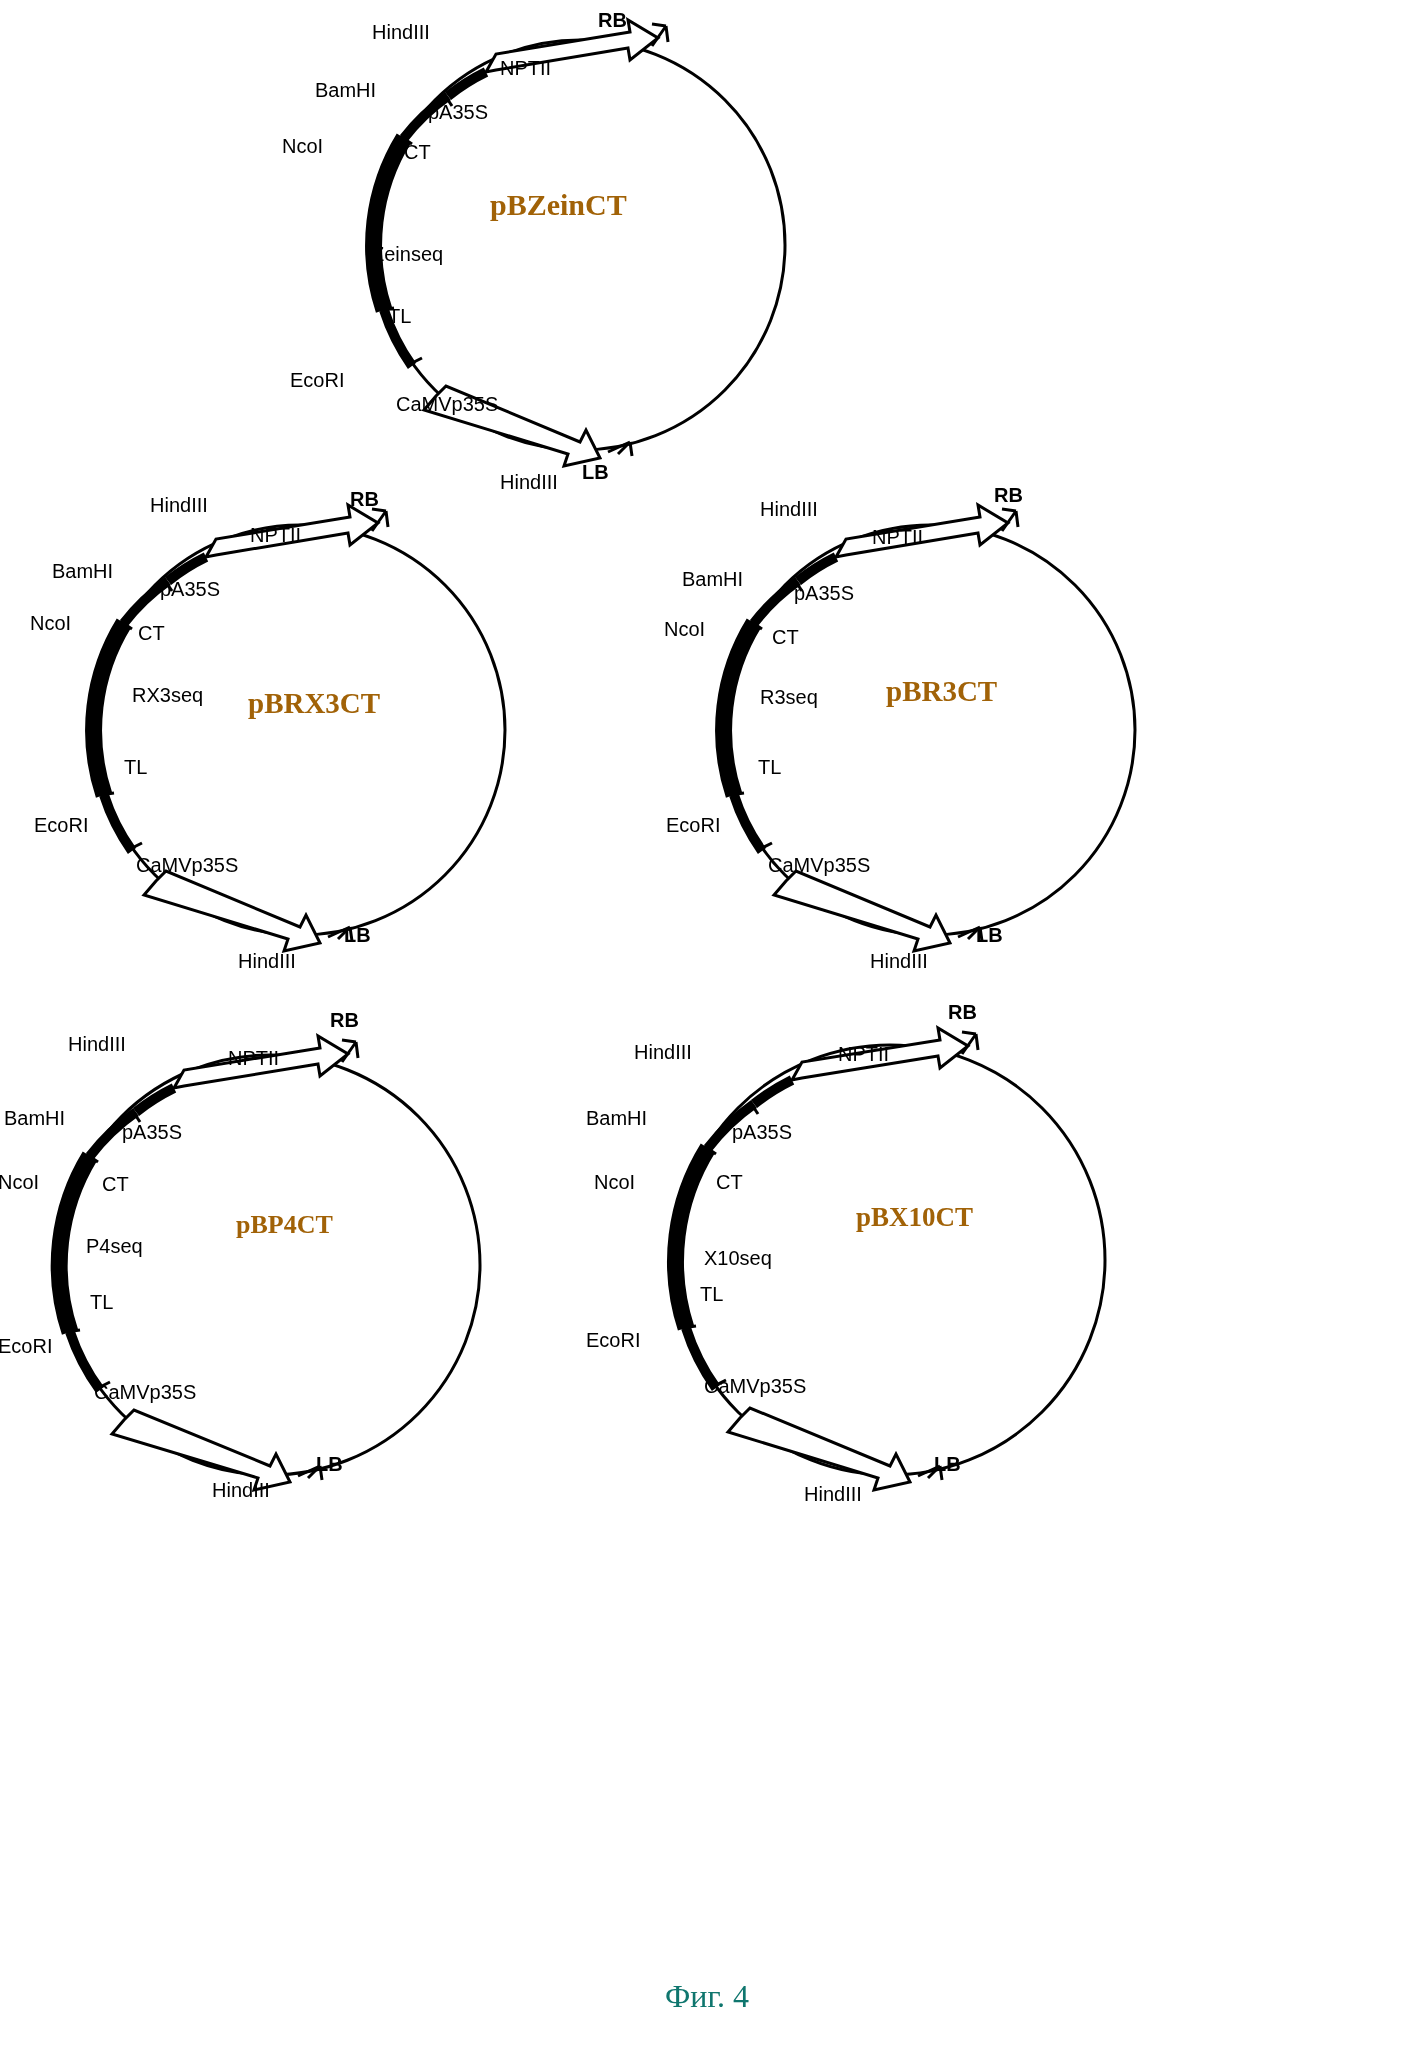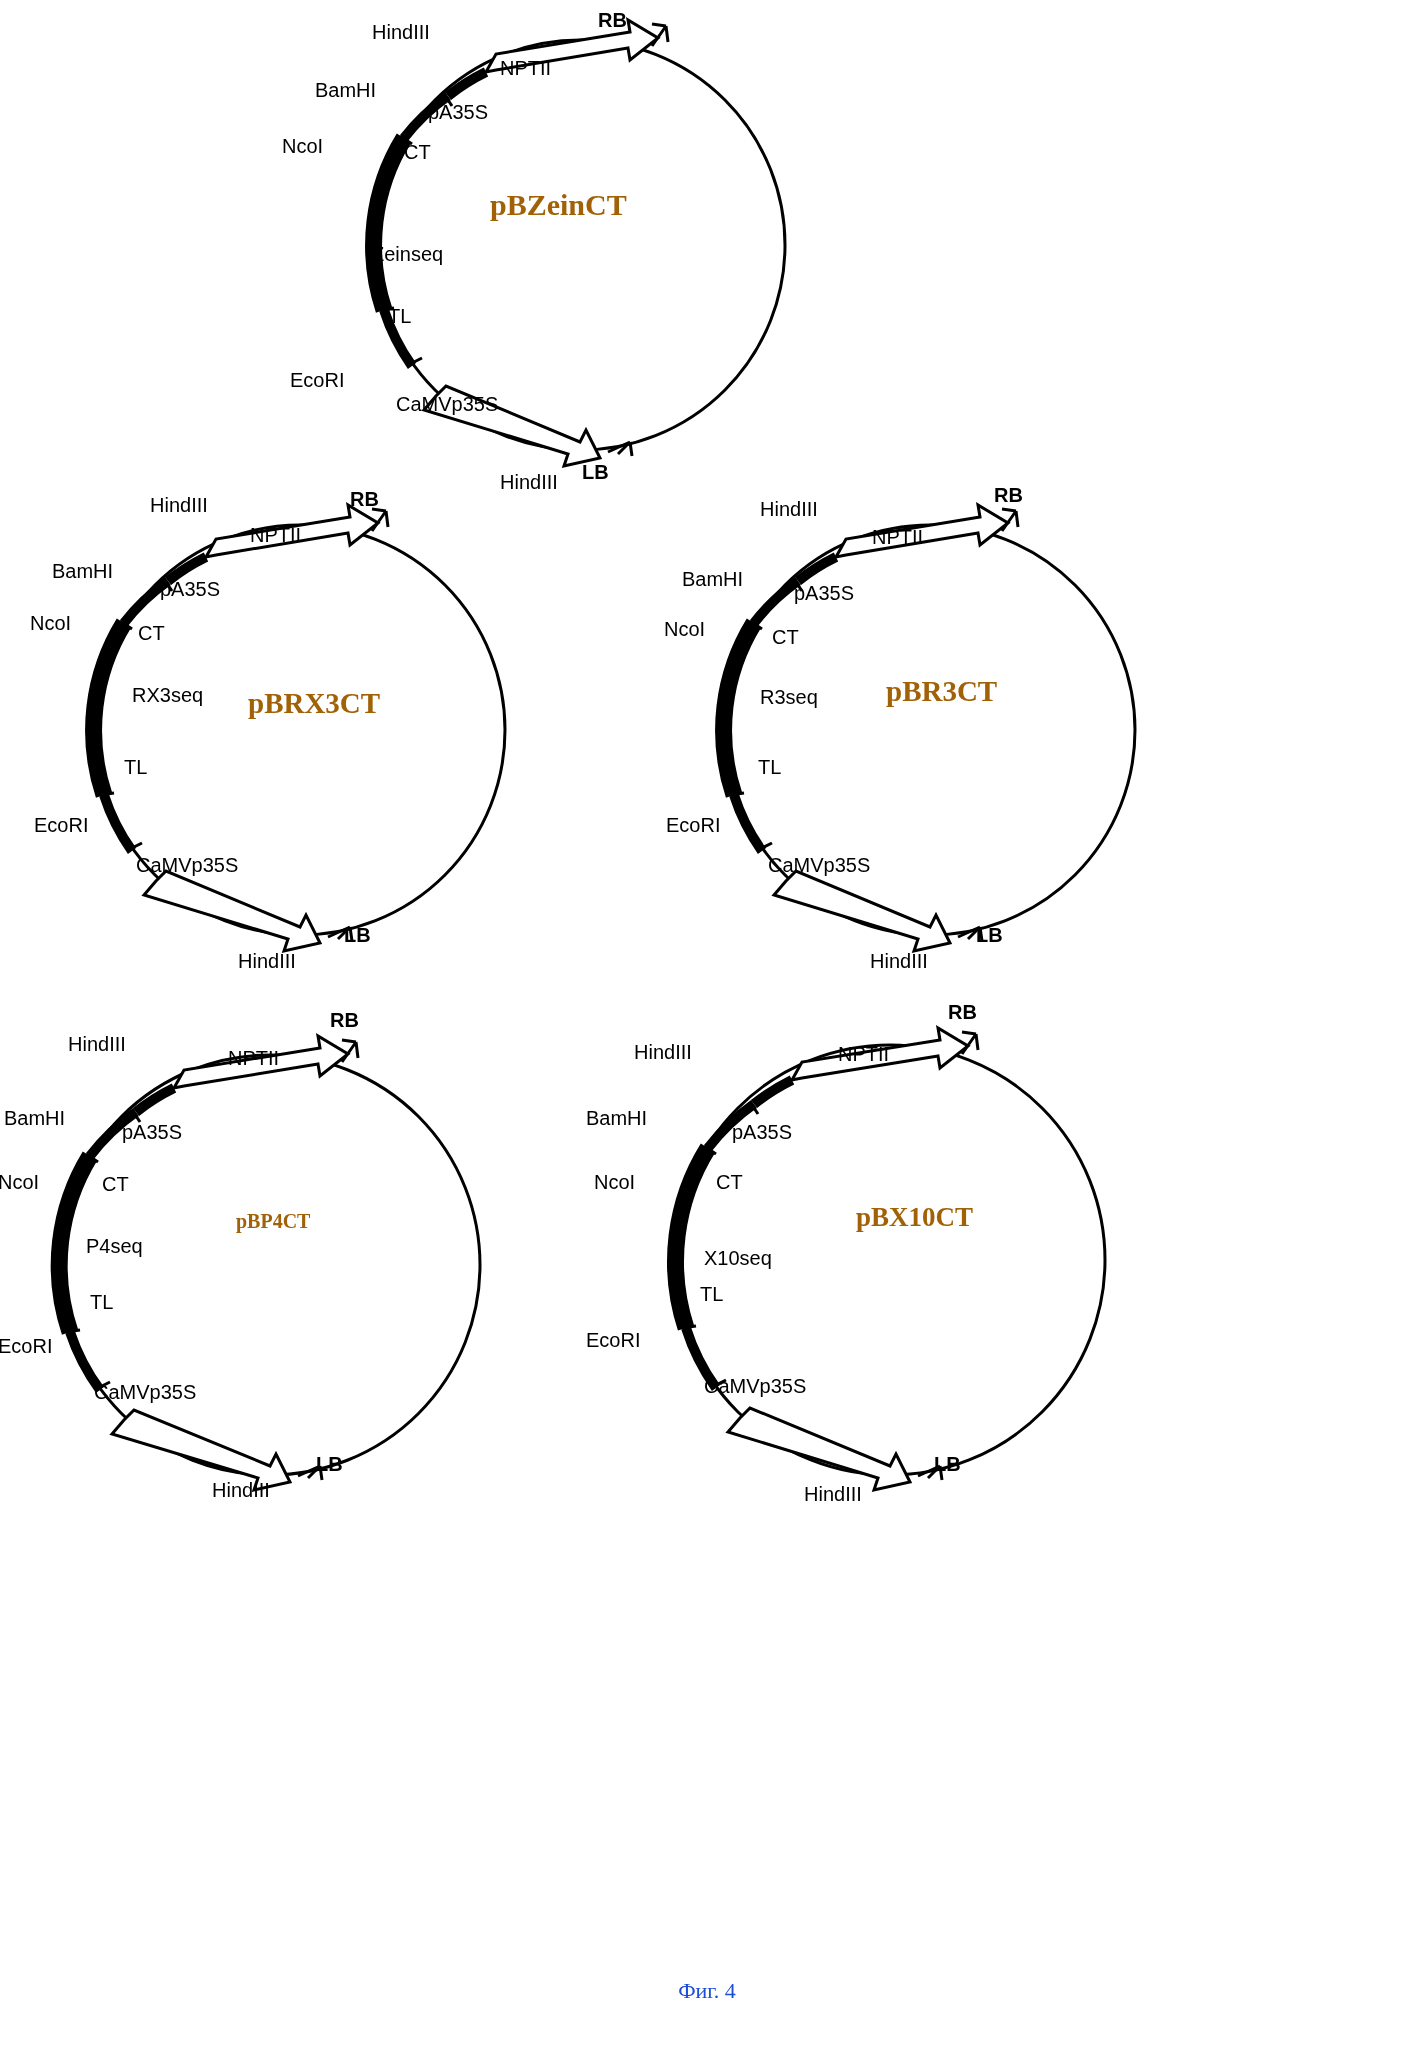--- a/index.html
+++ b/index.html
@@ -43,22 +43,22 @@
     font-family: "Liberation Serif", serif;
     font-weight: bold;
     color: #a16207;
   }
   .fig-caption {
     position: absolute;
     left: 0;
     width: 100%;
     text-align: center;
     font-family: "Liberation Serif", serif;
-    font-size: 22px;
-    color: #1d4ed8;
+    font-size: 32px;
+    color: #0f766e;
   }
 </style>
 </head>
 <body>
 
 <div id="figure-root">
 
   <div class="plasmid" style="left:300px; top:10px; width:560px; height:480px;">
     <svg width="560" height="480" viewBox="0 0 560 480">
 
@@ -181,21 +181,21 @@
       <path d="M 80 302 A 210 210 0 0 0 110 360" fill="none" stroke="#000" stroke-width="10"></path>
       <path d="M 134 390 L 122 404 L 268 448 L 264 460 L 300 452 L 286 424 L 280 436 L 144 380 Z" fill="#fff" stroke="#000" stroke-width="3"></path>
       <path d="M 352 32 L 366 12 M 366 12 L 352 10 M 366 12 L 368 28" fill="none" stroke="#000" stroke-width="3"></path>
       <path d="M 308 446 L 330 436 M 330 436 L 318 448 M 330 436 L 332 450" fill="none" stroke="#000" stroke-width="3"></path>
       <path d="M 142 80 L 150 92" stroke="#000" stroke-width="3"></path>
       <path d="M 96 124 L 108 132" stroke="#000" stroke-width="3"></path>
       <path d="M 76 302 L 90 300" stroke="#000" stroke-width="3"></path>
       <path d="M 108 358 L 120 352" stroke="#000" stroke-width="3"></path>
     </svg>
 
-    <div class="plasmid-name" style="left:246px; top:200px; font-size:20px;">pBP4CT</div>
+    <div class="plasmid-name" style="left:246px; top:200px; font-size:26px;">pBP4CT</div>
 
     <span class="lbl" style="left:78px; top:24px;">HindIII</span>
     <span class="lbl" style="left:14px; top:98px;">BamHI</span>
     <span class="lbl" style="left:8px; top:162px;">NcoI</span>
     <span class="lbl" style="left:8px; top:326px;">EcoRI</span>
     <span class="lbl" style="left:222px; top:470px;">HindIII</span>
     <span class="lbl bold" style="left:340px; top:0px;">RB</span>
     <span class="lbl bold" style="left:326px; top:444px;">LB</span>
     <span class="lbl" style="left:238px; top:38px;">NPTII</span>
     <span class="lbl" style="left:132px; top:112px;">pA35S</span>

